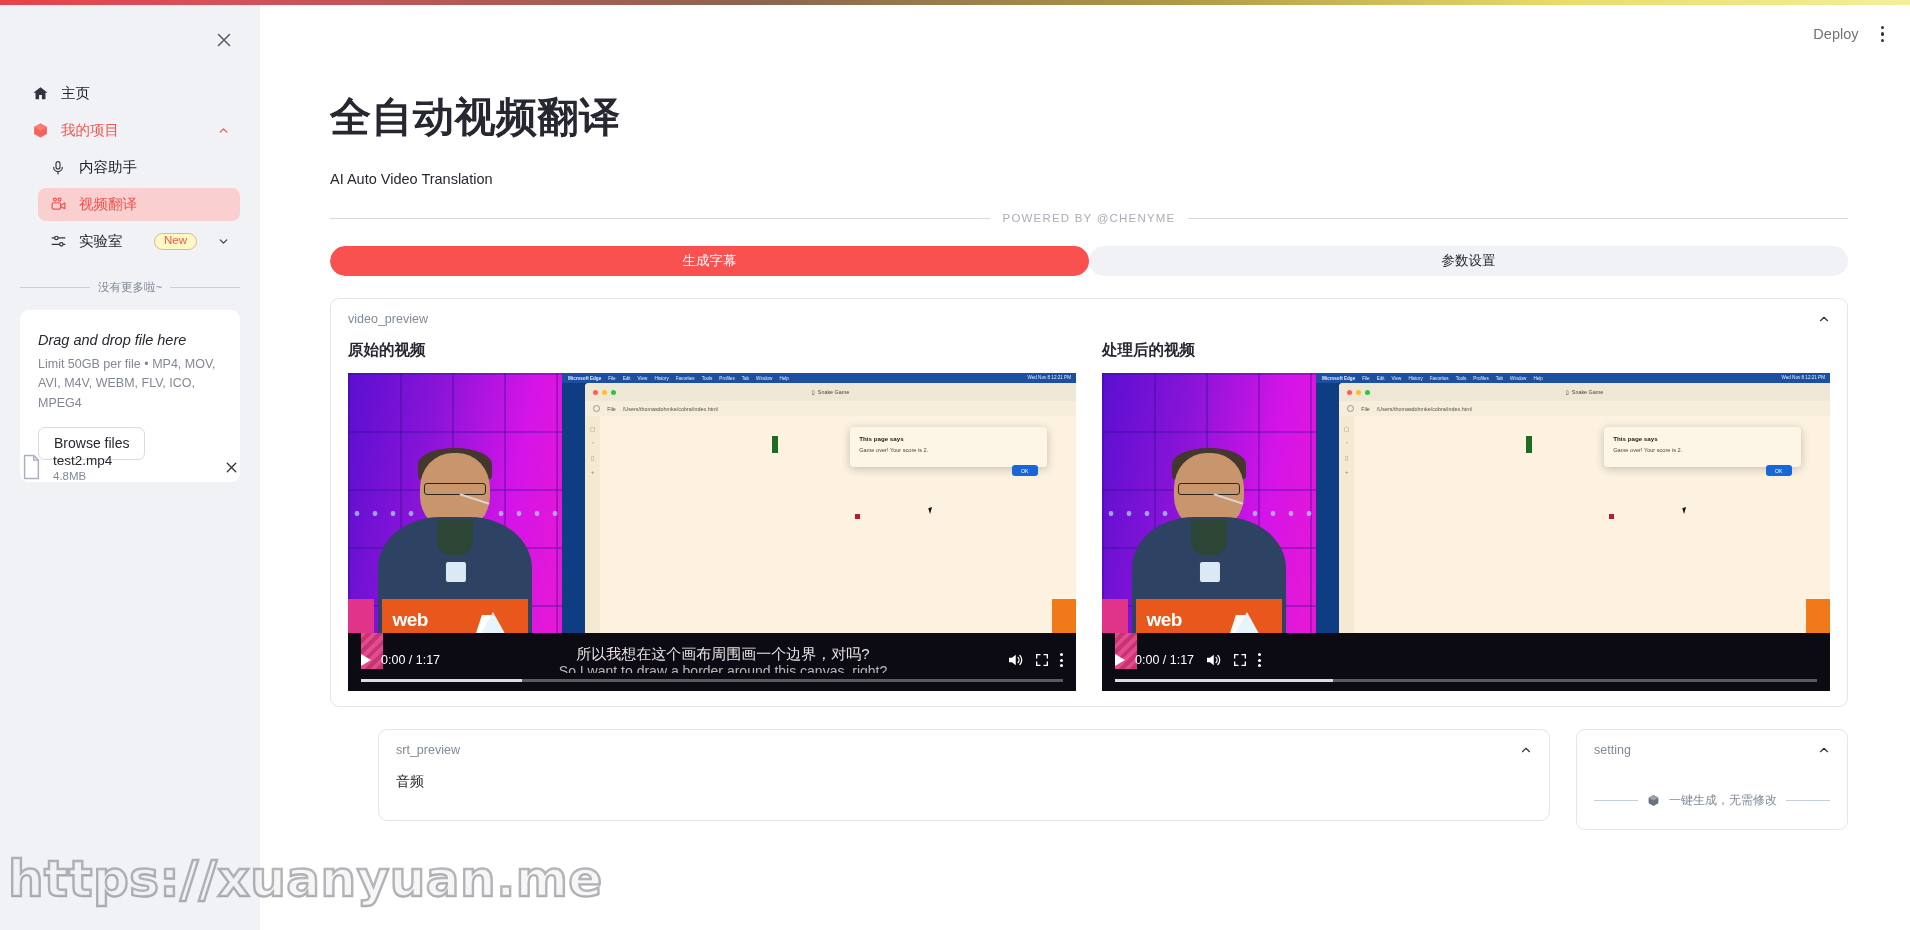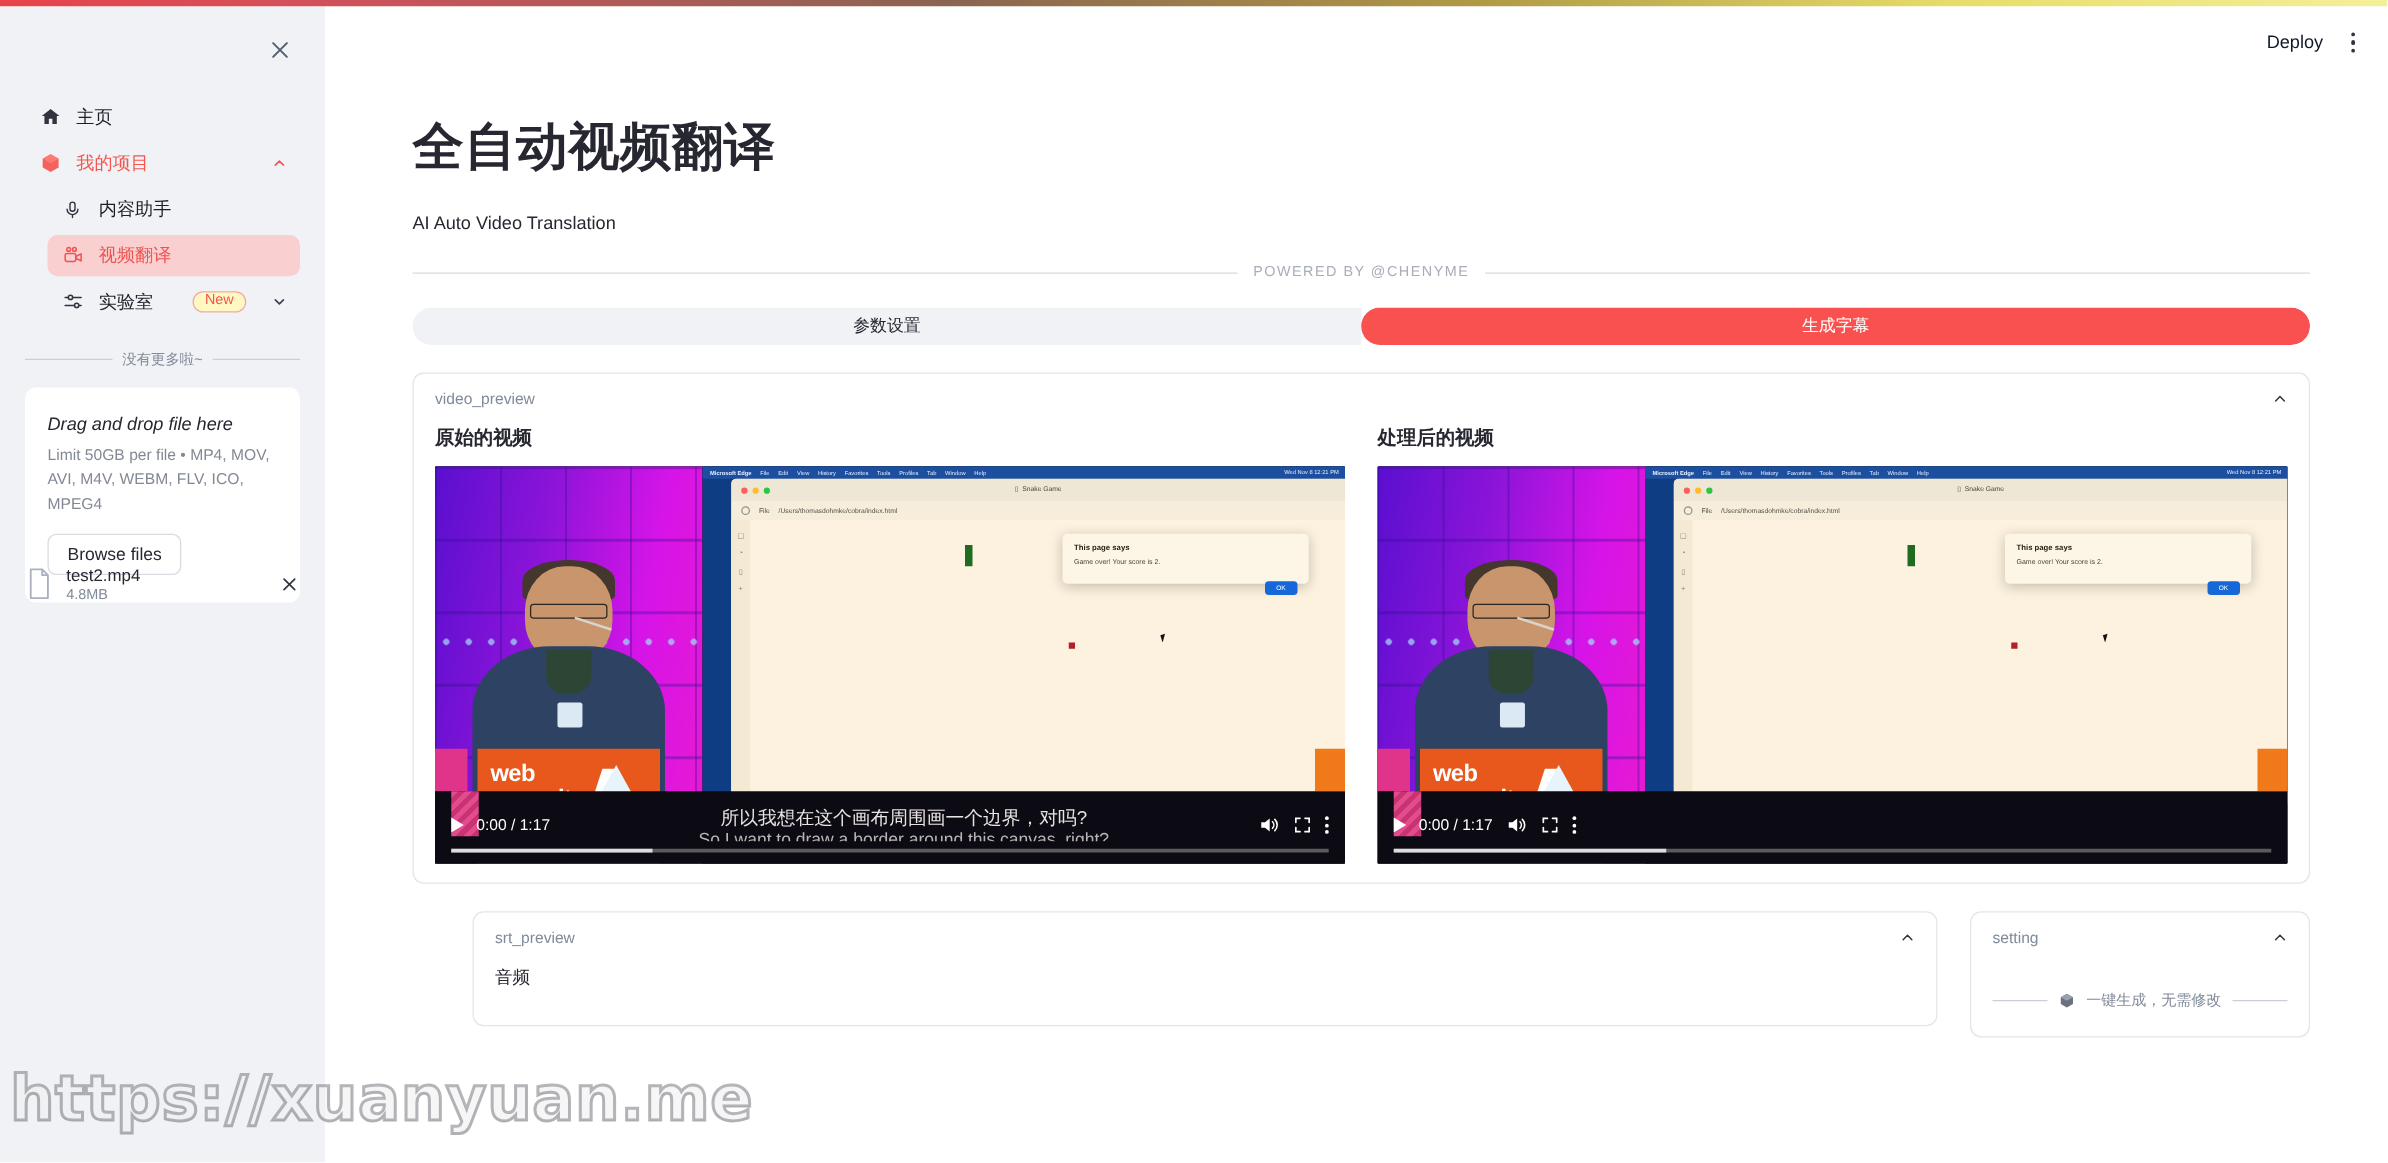--- a/index.html
+++ b/index.html
@@ -74,21 +74,21 @@
   .filerow .fsize { font-size: 11.5px; color: #808a99; }
   .filerow .rm { margin-left: auto; cursor: pointer; color: #31333f; }
 
   
   .main { position: absolute; top: 5px; left: 260px; width: 1650px; height: 925px; background:#fff; }
   .topbar {
     position: absolute; top: 0; right: 0; height: 58px; width: 100%;
     display: flex; align-items: center; justify-content: flex-end; gap: 18px;
     padding-right: 22px;
   }
-  .deploy { font-size: 14.5px; color: #0f172a; cursor: pointer; }
+  .deploy { font-size: 14.5px; color: #737373; cursor: pointer; }
   .kebab { display: flex; flex-direction: column; gap: 3px; cursor: pointer; padding: 4px; }
   .kebab i { width: 3.5px; height: 3.5px; border-radius: 50%; background: #31333f; display: block; }
 
   .content { position: absolute; top: 58px; left: 4px; width: 1650px; }
   .page-title {
     margin: 27px 0 0 66px; font-size: 41px; font-weight: 700;
     color: #262730; letter-spacing: 0.5px;
   }
   .page-sub { margin: 26px 0 0 66px; font-size: 14.5px; color: #262730; }
 
@@ -350,22 +350,22 @@
       <h1 class="page-title">全自动视频翻译</h1>
       <div class="page-sub">AI Auto Video Translation</div>
 
       <div class="powered">
         <span class="rule"></span>
         <span>POWERED BY @CHENYME</span>
         <span class="rule"></span>
       </div>
 
       <div class="tabrow">
+        <div class="tab active">生成字幕</div>
         <div class="tab inactive">参数设置</div>
-        <div class="tab active">生成字幕</div>
       </div>
 
       <div class="panel">
         <div class="panel-label">video_preview</div>
         <span class="panel-caret">
           <svg width="14" height="14" viewBox="0 0 24 24" fill="none" stroke="currentColor" stroke-width="2" stroke-linecap="round" stroke-linejoin="round">
               <path d="M6 15 L12 9 L18 15"></path>
             </svg>
         </span>
 

